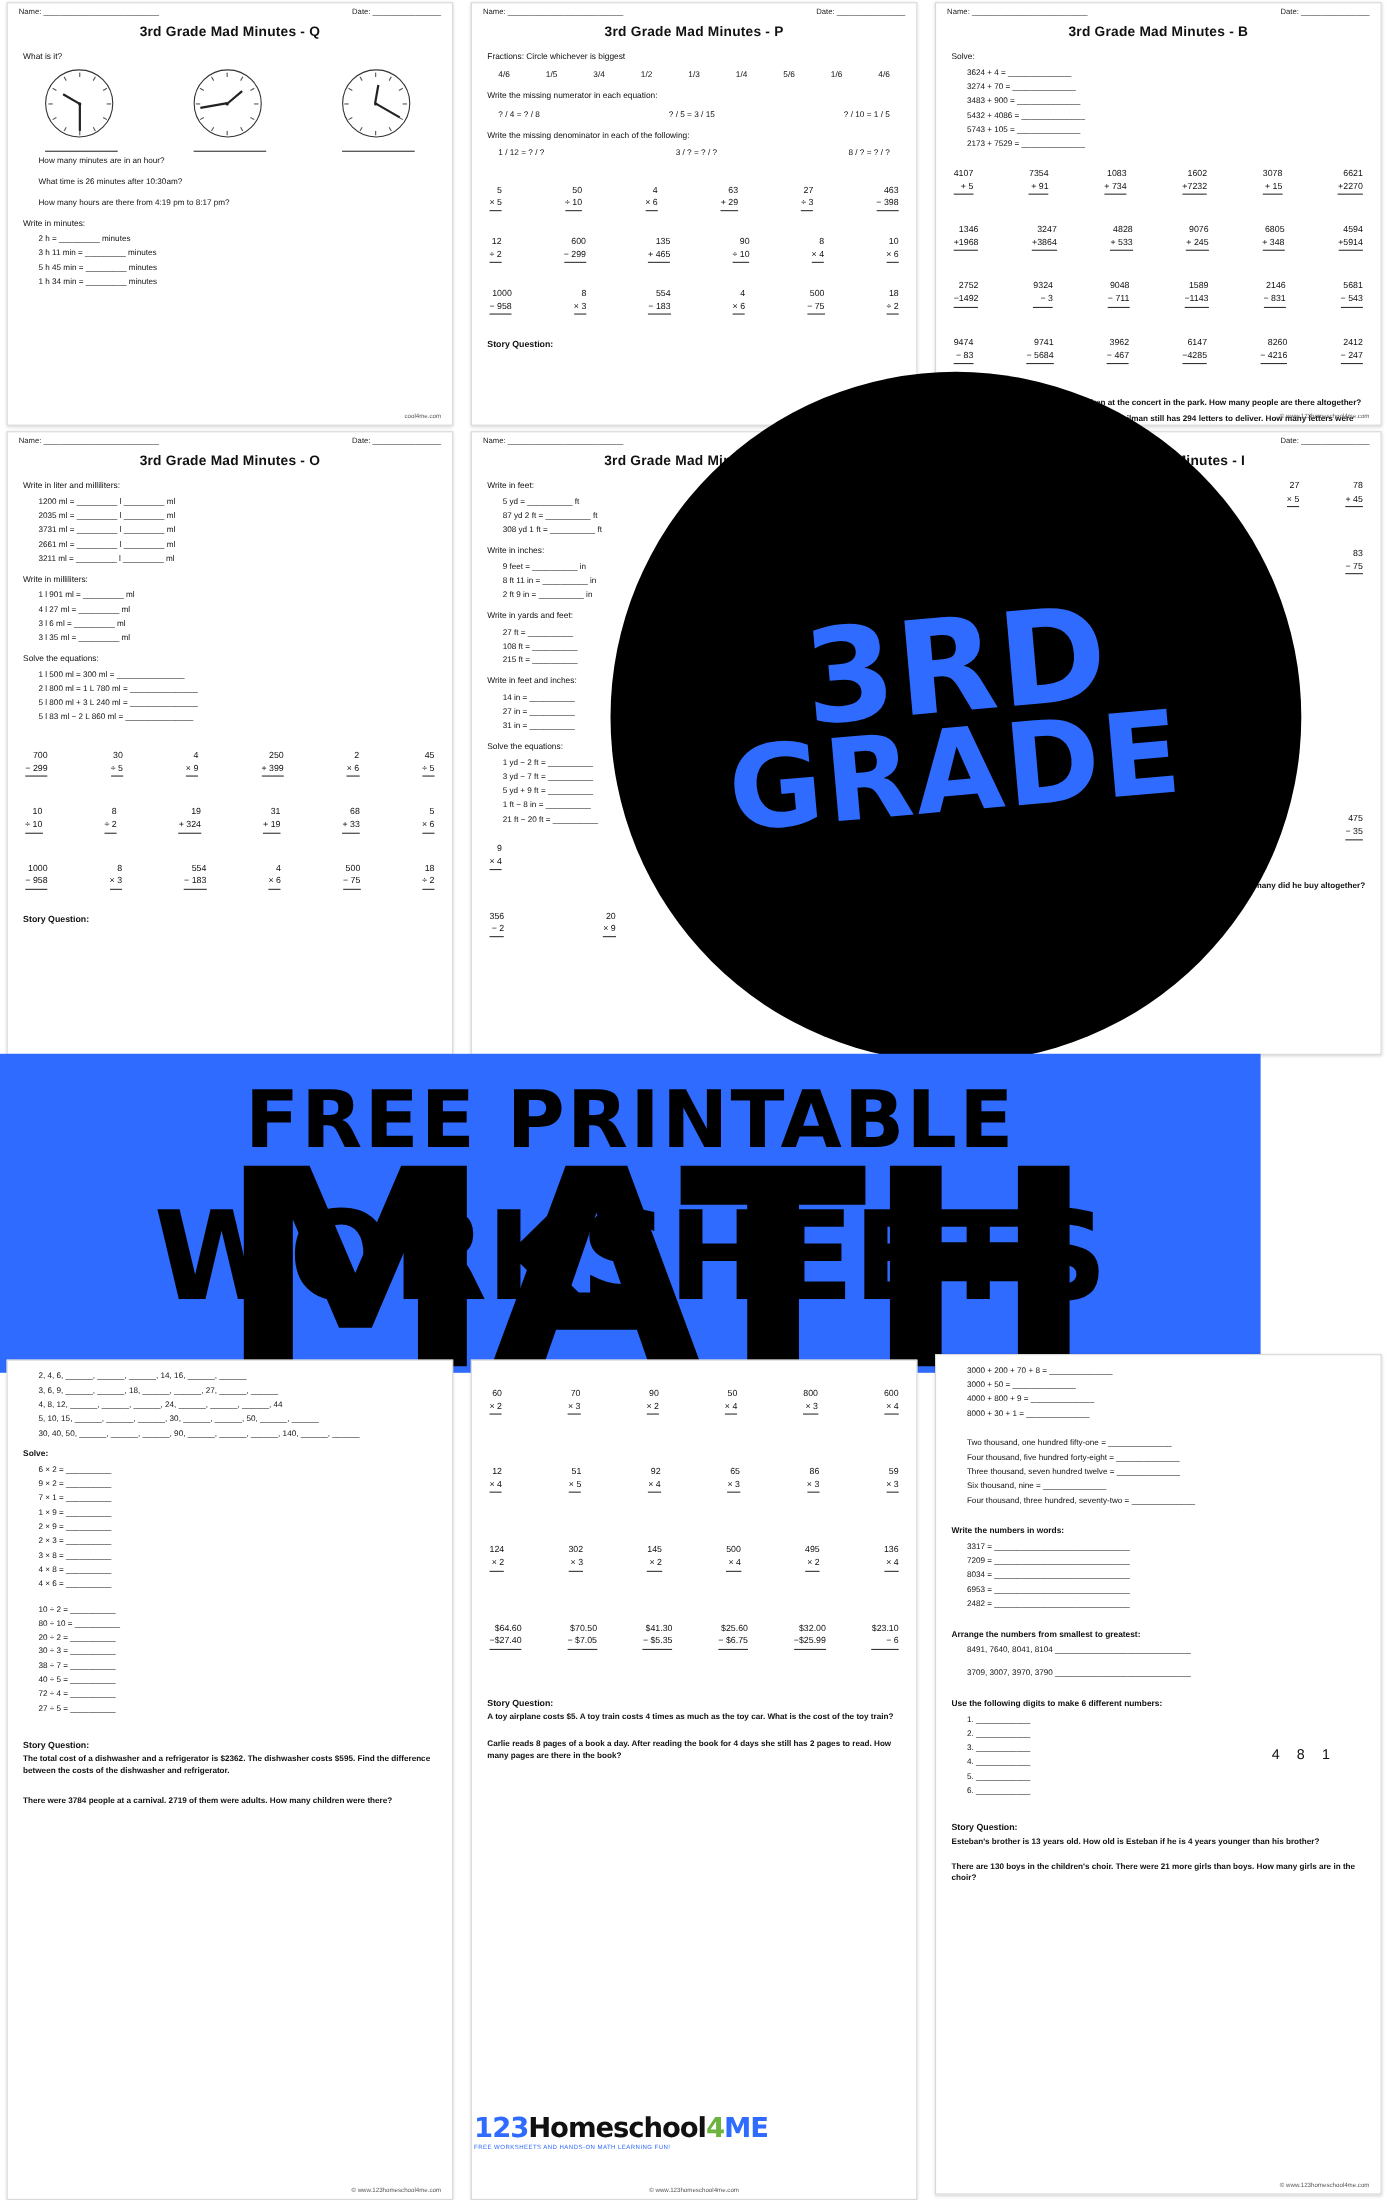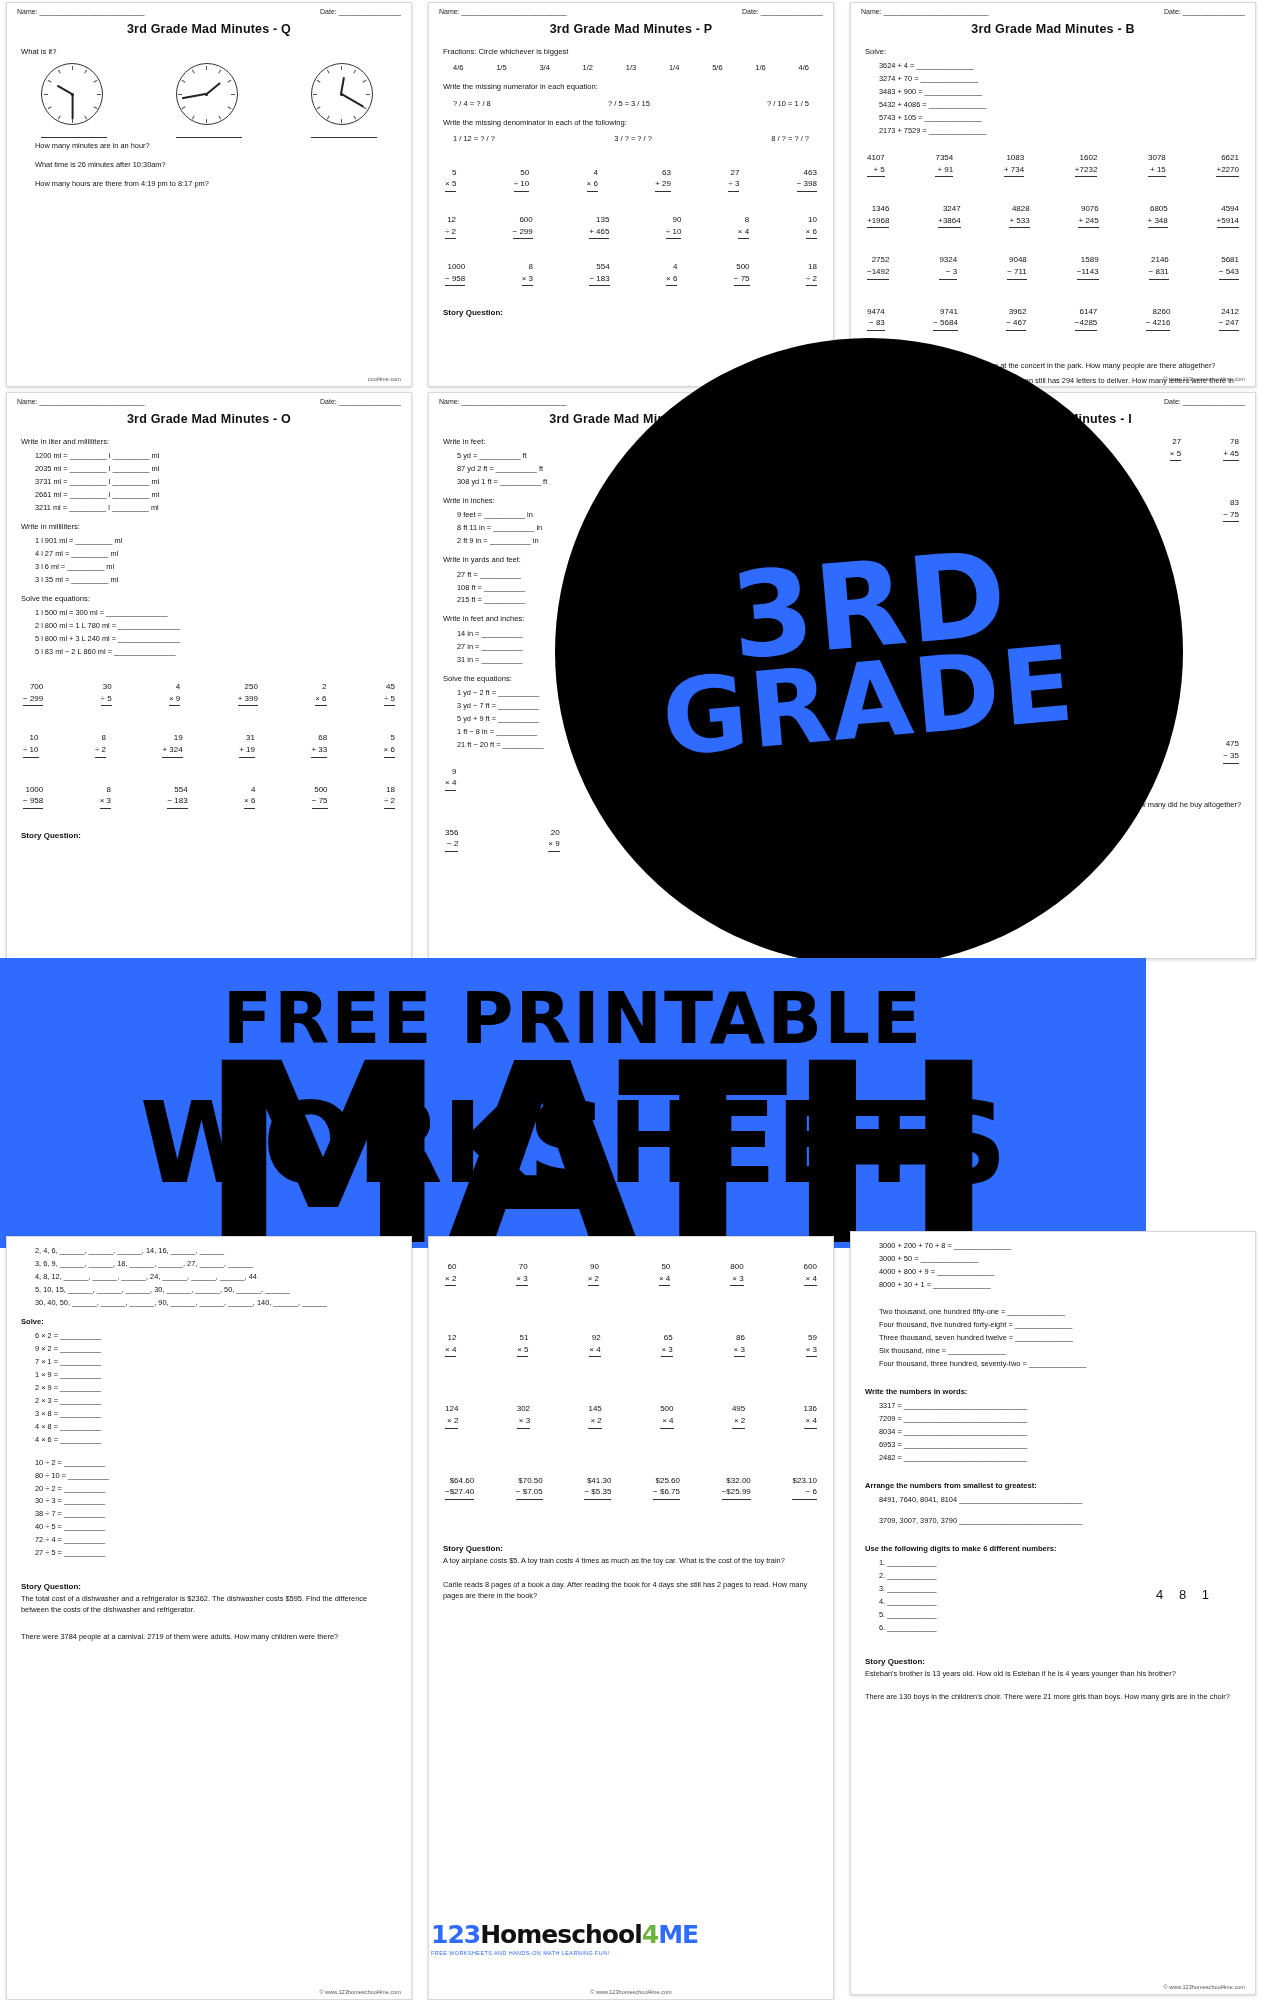--- a/index.html
+++ b/index.html
@@ -17,21 +17,21 @@
   .sec{font-size:7.4px;padding:0 14px;margin-bottom:5px;line-height:1.75;}
   .sec .lbl{font-size:7.6px;margin-bottom:2px;display:block;}
   .sec .ln{display:block;padding-left:14px;white-space:nowrap;}
 
   
   .probs{display:flex;justify-content:space-between;padding:0 16px;margin:8px 0;}
   .prob{font-size:8px;text-align:right;line-height:1.45;white-space:nowrap;}
   .prob .b{border-bottom:1px solid #333;padding-bottom:1px;display:block;}
   .prob .op{display:block;}
 
-  .story{font-size:7.4px;padding:0 14px;margin-top:6px;}
+  .story{font-size:7.4px;padding:0 14px;margin-top:6px;font-weight:bold;}
   .story b{font-size:8px;}
   .story p{margin:3px 0 5px 0;line-height:1.45;}
   .foot{position:absolute;bottom:4px;right:10px;font-size:5.6px;color:#555;}
   .foot.c{right:auto;left:0;width:100%;text-align:center;}
 
   .clockrow{display:flex;justify-content:space-around;align-items:flex-start;margin:4px 0 2px 0;}
   .clockwrap{text-align:center;}
   .clock{width:60px;height:60px;border:1.4px solid #333;border-radius:50%;position:relative;background:#fff;}
   .clock .h,.clock .m{position:absolute;left:50%;bottom:50%;transform-origin:50% 100%;background:#222;}
   .clock .h{width:2.4px;height:17px;margin-left:-1.2px;}
@@ -141,20 +141,27 @@
       <div class="clabel"></div>
     </div>
   </div>
 
   <div class="sec">
     <span class="ln">How many minutes are in an hour?</span>
     <span class="ln" style="margin-top:6px">What time is 26 minutes after 10:30am?</span>
     <span class="ln" style="margin-top:6px">How many hours are there from 4:19 pm to 8:17 pm?</span>
   </div>
 
+  <div class="sec">
+    <span class="lbl">Write in minutes:</span>
+    <span class="ln">2 h = _________ minutes</span>
+    <span class="ln">3 h 11 min = _________ minutes</span>
+    <span class="ln">5 h 45 min = _________ minutes</span>
+    <span class="ln">1 h 34 min = _________ minutes</span>
+  </div>
 
 
   <div class="foot">cool4me.com</div>
 </div>
 
 <div class="sheet" style="left:428px;top:2px;width:404px;height:383px;">
   <div class="hdr">
     <span>Name: ___________________________</span>
     <span>Date: ________________</span>
   </div>

